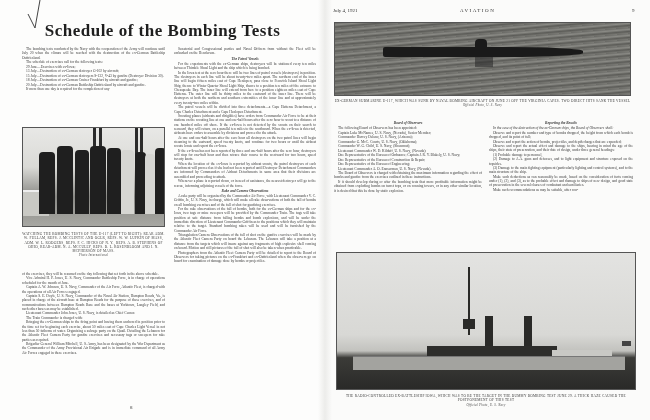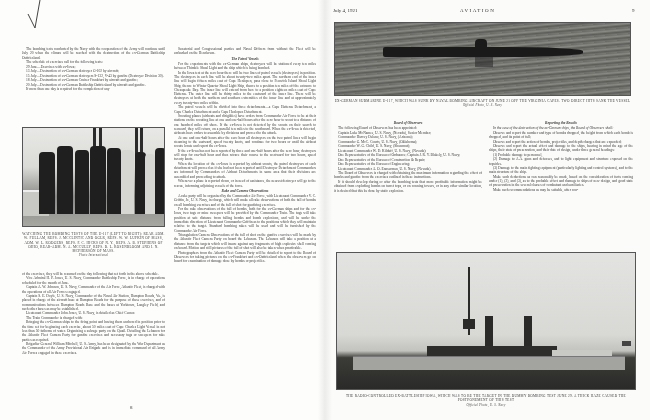--- a/index.html
+++ b/index.html
@@ -61,20 +61,21 @@
   .ph3 .flag { position: absolute; left: 285px; top: 88px; width: 9px; height: 5px; background: #444; }
 </style>
 </head>
 <body>
 
 <div class="page page-left">
   <svg class="checkmark" viewBox="0 0 16 30">
     <path d="M2 14 L9 28 L14 0" stroke="#444" stroke-width="1" fill="none"></path>
   </svg>
 
+  <h1 class="title">Schedule of the Bombing Tests</h1>
 
   <div class="col" style="left:22px; top:47px; width:143px;">
     <p>The bombing tests conducted by the Navy with the cooperation of the Army will continue until July 20 when the climax will be reached with the destruction of the ex-German Battleship Ostfriesland.</p>
     <p>The schedule of exercises call for the following tests:</p>
     <p class="item">29 June—Exercises with ex-Iowa;</p>
     <p class="item">13 July—Destruction of ex-German destroyer G-102 by aircraft;</p>
     <p class="item">15 July—Destruction of ex-German destroyers S-132, V-43 by gunfire (Destroyer Division 30).</p>
     <p class="item">18 July—Destruction of ex-German Cruiser Frankfurt by aircraft and gunfire;</p>
     <p class="item">20 July—Destruction of ex-German Battleship Ostfriesland by aircraft and gunfire.</p>
     <p>If more than one day is required for the completion of any</p>

